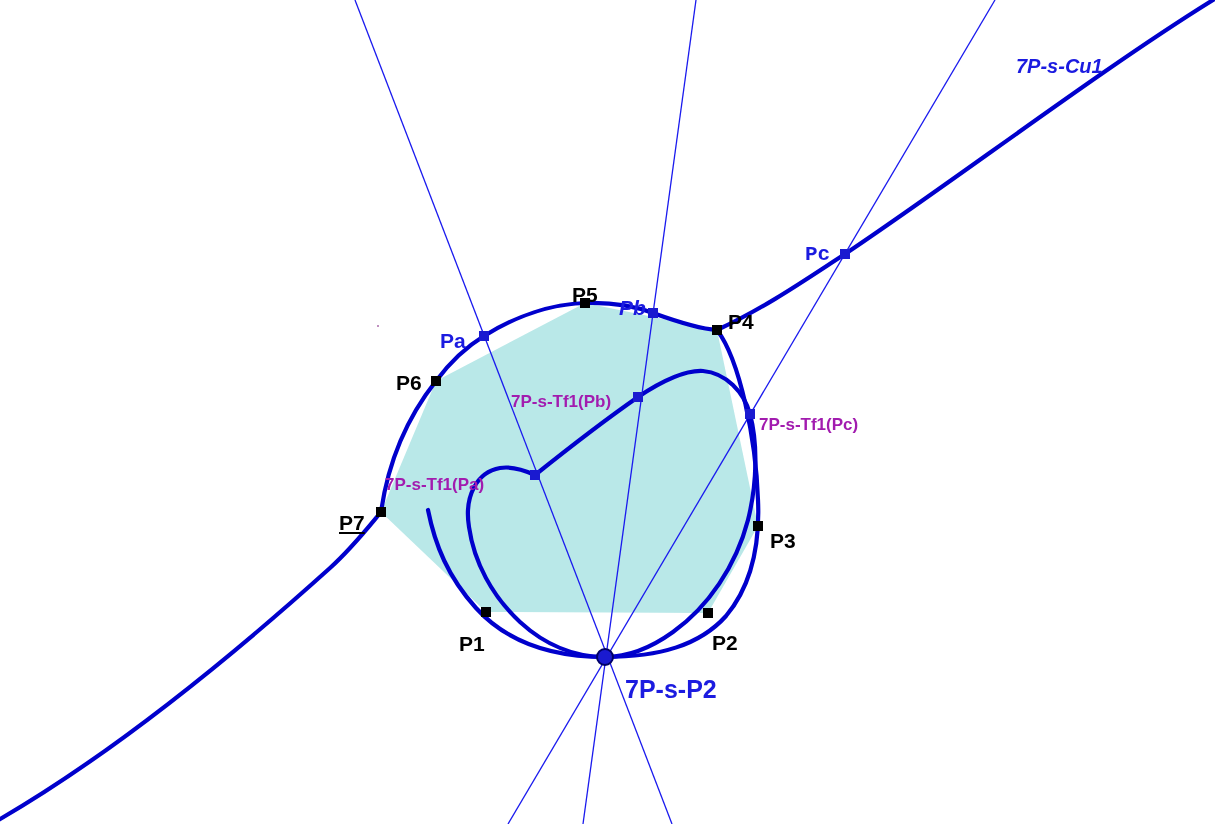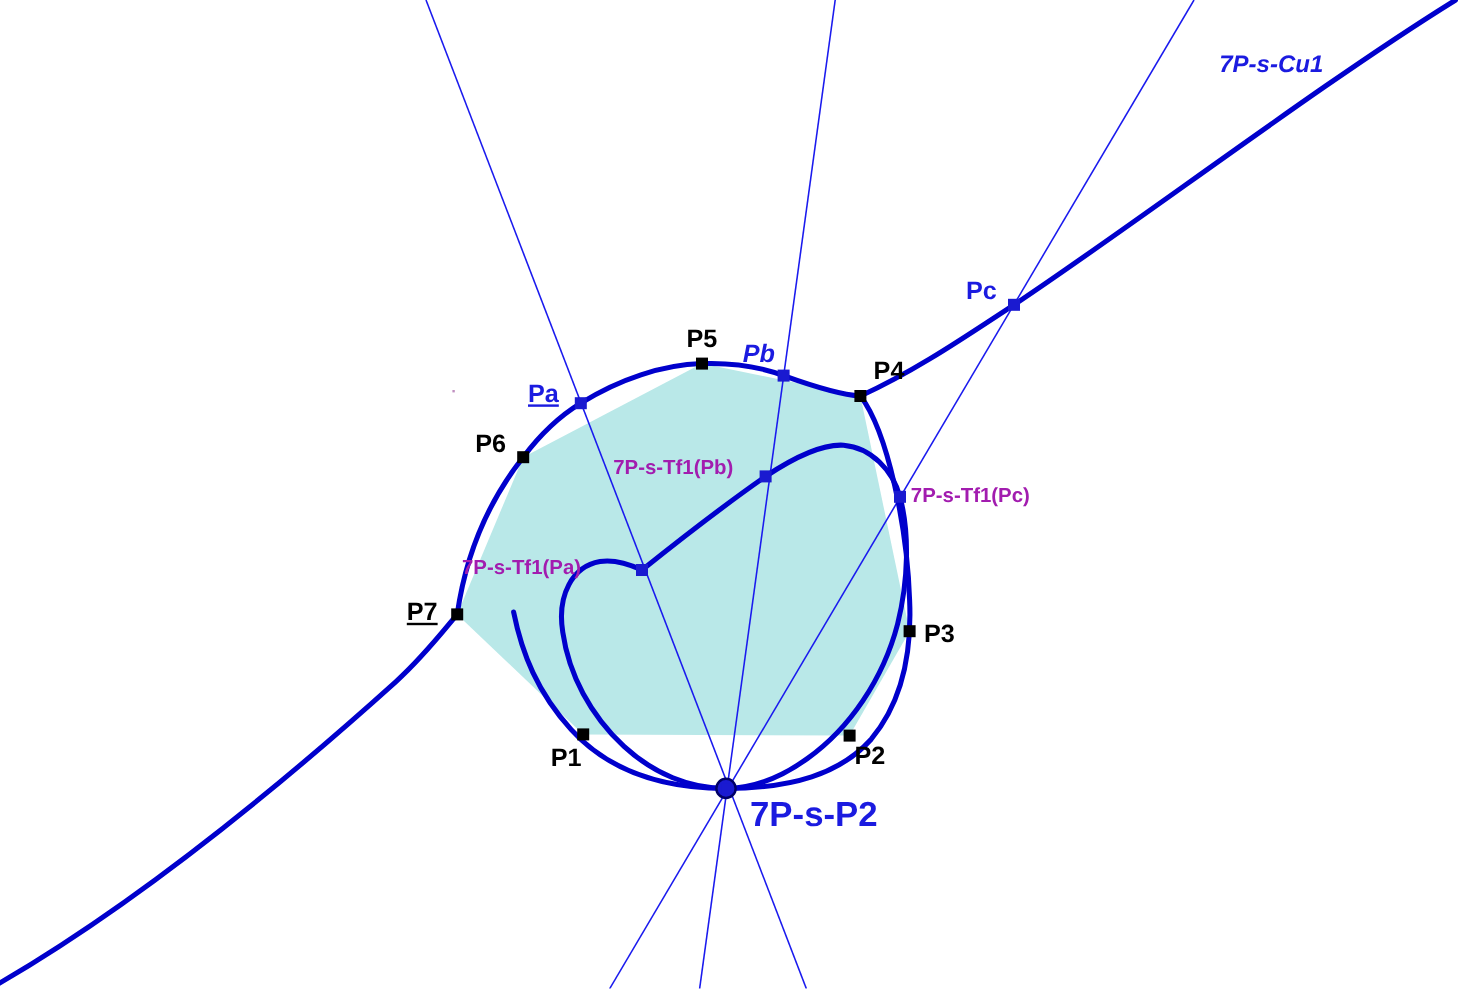--- a/index.html
+++ b/index.html
@@ -20,20 +20,21 @@
     left: 0;
     top: 0;
     width: 1215px;
     height: 824px;
   }
   .lbl {
     position: absolute;
     white-space: nowrap;
     line-height: 1;
     pointer-events: none;
+    margin-top: 12px;
   }
   .lbl-point-black {
     font-size: 21px;
     font-weight: bold;
     color: #000000;
     text-align: right;
   }
   .lbl-point-blue {
     font-size: 21px;
     font-weight: bold;
@@ -44,21 +45,21 @@
     font-weight: bold;
     color: #a21caf;
   }
   .lbl-curve {
     font-size: 20px;
     font-weight: bold;
     font-style: italic;
     color: #1b1be0;
   }
   .lbl-big-blue {
-    font-size: 29px;
+    font-size: 25px;
     font-weight: bold;
     color: #1b1be0;
   }
 </style>
 </head>
 <body>
 
 <div id="stage">
 
   <svg id="canvas" viewBox="0 0 1215 824">
@@ -137,19 +138,19 @@
   <div class="lbl lbl-point-black" style="left:770px; top:518px;">P3</div>
 
   <div class="lbl lbl-point-black" style="left:728px; top:299px;">P4</div>
 
   <div class="lbl lbl-point-black" style="left:572px; top:272px;">P5</div>
 
   <div class="lbl lbl-point-black" style="left:396px; top:360px;">P6</div>
 
   <div class="lbl lbl-point-black" style="left:339px; top:500px;text-decoration:underline;">P7</div>
 
-  <div class="lbl lbl-point-blue" style="left:440px; top:318px;text-decoration:underline;">Pa</div>
+  <div class="lbl lbl-point-blue" style="left:440px; top:318px;">Pa</div>
 
   <div class="lbl lbl-point-blue" style="left:619px; top:285px;font-style:italic;">Pb</div>
 
-  <div class="lbl lbl-point-blue" style="left:805px; top:232px;">Pc</div>
+  <div class="lbl lbl-point-blue" style="left:805px; top:232px;font-family:Liberation Mono, monospace;">Pc</div>
 
 </div>
 
 </body></html>

